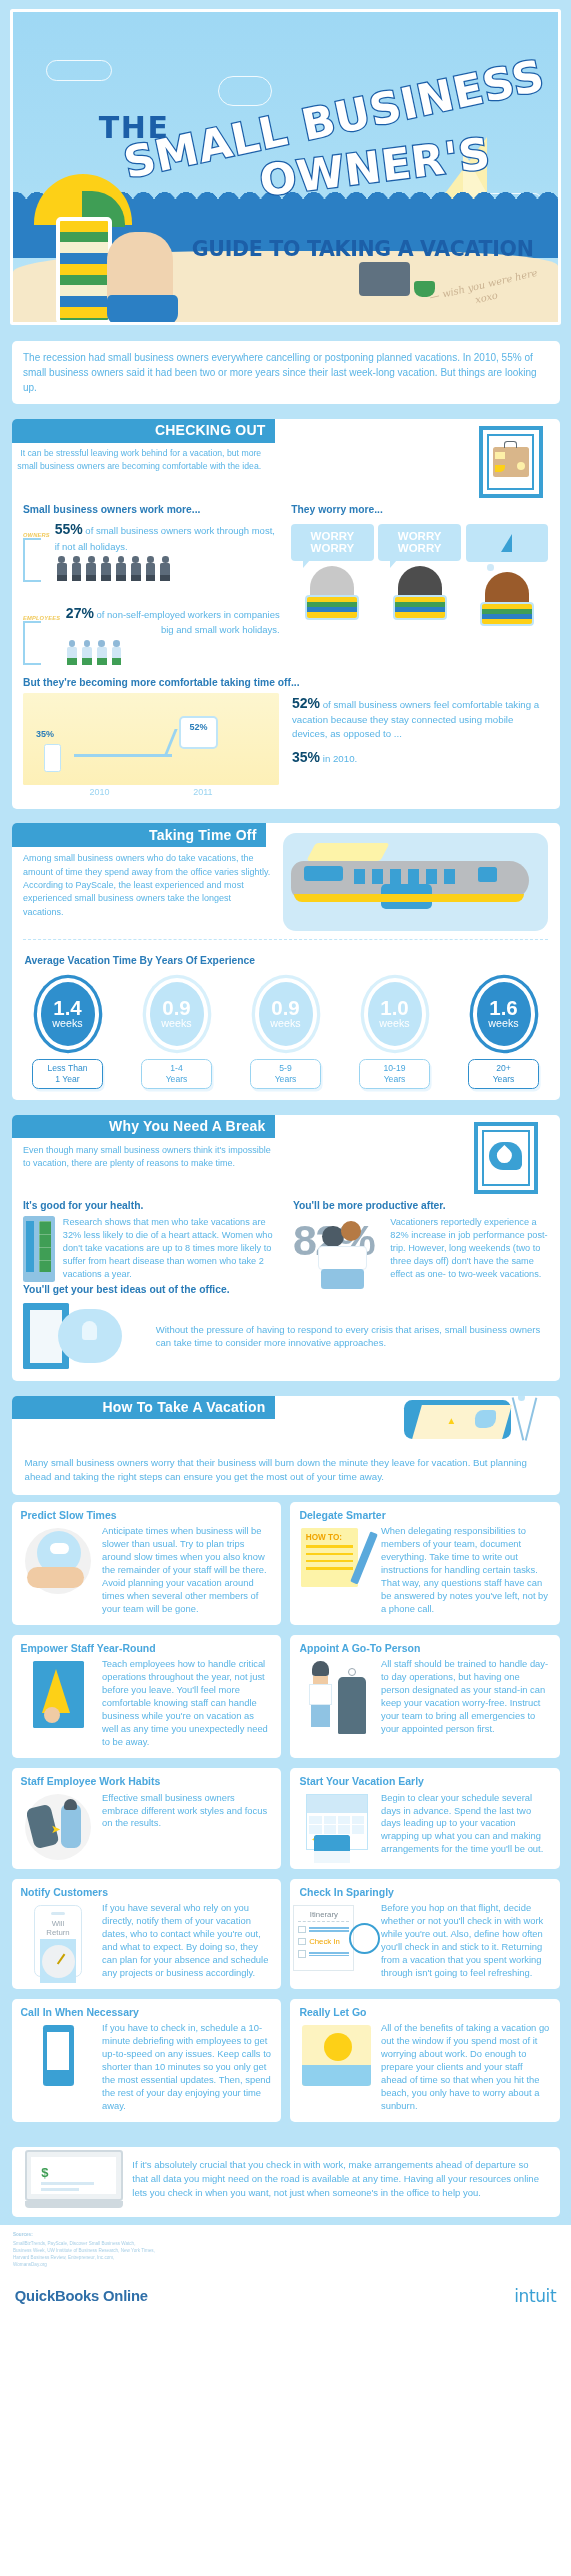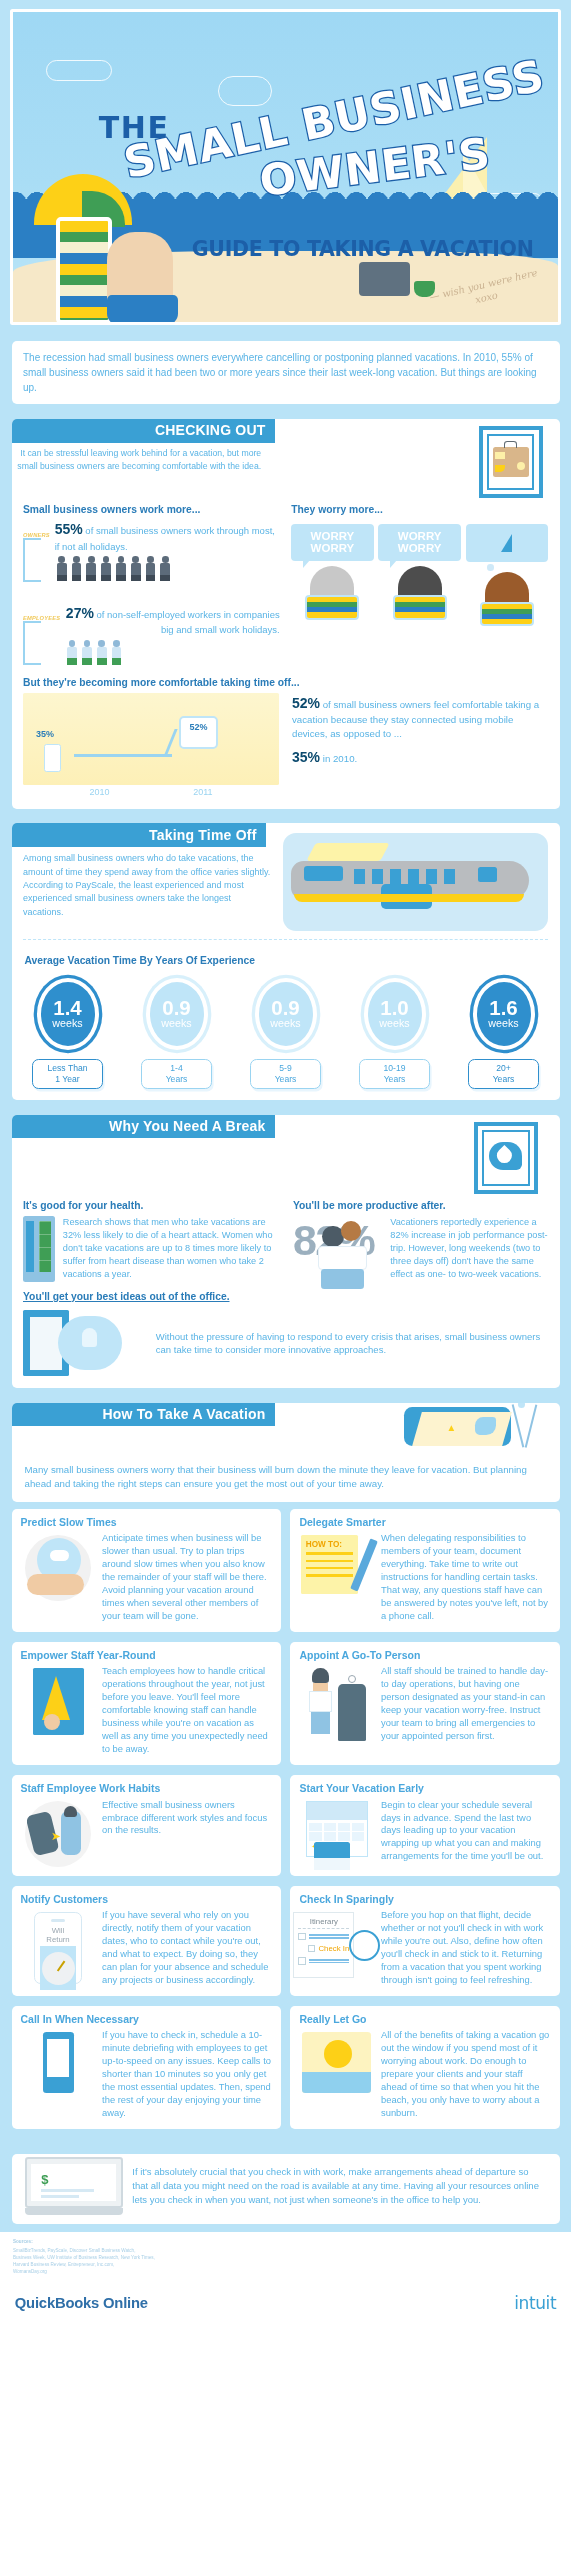--- a/index.html
+++ b/index.html
@@ -240,21 +240,21 @@
   .brush:after{ content:""; position:absolute; left:0; top:16.4px; width:36px; height:11.5px; background:#eef7fc; }
 
   .phone2 { width:48px; height:72px; border:1.6px solid #d6e9f4; border-radius:6.6px; background:#ffffff; padding:4.9px; text-align:center; }
   .phone2 .nub { width:14.8px; height:2.5px; background:#d6e9f4; margin:1.6px auto 4.1px; border-radius:1.6px; }
   .phone2 .t { font-size:7.8px; color:#9aa7b1; }
   .phone2 .clock { width:33px; height:33px; border-radius:50%; background:#eef1f3; margin:3.3px auto 0; position:relative; }
   .phone2 .clock:after{ content:""; position:absolute; left:15.6px; top:6.6px; width:1.6px; height:11.5px; background:#c9a100; transform-origin: bottom; transform: rotate(35deg); }
 
   .itin { width:61px; height:66px; border:1.6px solid #dfe9ee; background:#ffffff; padding:4.1px; }
   .itin .ti { font-size:7.8px; color:#7f8c94; text-align:center; border-bottom:0.8px dashed #c8d6de; padding-bottom:2.5px; margin-bottom:3.3px; }
-  .itin .row { display:flex; gap:3.3px; align-items:center; margin-bottom:4.1px;justify-content:flex-end; }
+  .itin .row { display:flex; gap:3.3px; align-items:center; margin-bottom:4.1px; }
   .itin .box { width:7.4px; height:7.4px; border:0.8px solid #bfd4de; }
   .itin .lines { flex:1; height:4.9px; background: repeating-linear-gradient(#7fc0e8 0 1.6px, #ffffff 1.6px 3.3px); }
   .itin .ci { font-size:7.8px; color:#f0a500; }
   .alarm { width:31px; height:31px; border-radius:50%; border:2.5px solid #3aa0d4; position:relative; margin-left:-4.9px; margin-top:18px; }
 
   .phone3 { width:31px; height:61px; background:#3aa0d4; border-radius:3.3px; position:relative; }
   .phone3:after { content:""; position:absolute; left:4.1px; top:6.6px; right:4.1px; height:38px; background:#ffffff; }
   .sunsea { width:69px; height:61px; background:#fdf3c0; border-radius:3.3px; position:relative; overflow:hidden; }
   .sunsea .sun { position:absolute; left:21.3px; top:8.2px; width:28px; height:28px; background:#fdd017; border-radius:50%; }
   .sunsea .water { position:absolute; left:0; right:0; bottom:0; height:21.3px; background:#8fd0ee; }
@@ -586,20 +586,21 @@
       </div>
       <div style="height:11.5px;"></div>
     </div>
   </div>
 
   <div class="band">
     <div class="card">
       <div style="display:flex; align-items:flex-start;gap:36px;">
         <div style="flex:1;">
           <div class="sec-head">Why You Need A Break</div>
+          <div style="padding:5.7px 11.5px 0 11.5px; font-size:9px; line-height:1.48; max-width:271px;">Even though many small business owners think it's impossible to vacation, there are plenty of reasons to make time.</div>
         </div>
         <div style="width:107px; display:flex; justify-content:center; padding-top:6.6px;">
           <div class="stamp">
             <div class="stamp-inner">
               <div style="position:relative; width:38px; height:38px;">
                 <div style="position:absolute;left:1.6px;top:3.3px;width:33px;height:28px;background:#3aa0d4;border-radius:16.4px 16.4px 6.6px 16.4px;"></div>
                 <div style="position:absolute;left:9.8px;top:9px;width:14.8px;height:14.8px;background:#ffffff;transform:rotate(45deg);border-radius:0 7.4px 7.4px 7.4px;"></div>
               </div>
             </div>
           </div>
@@ -631,21 +632,21 @@
                 <div style="position:absolute; left:24.6px; top:29.5px; width:49px; height:24.6px; background:#ffffff; border:0.8px solid #e2eef6; border-radius:4.1px;"></div>
                 <div style="position:absolute; left:28px; top:53px; width:43px; height:19.7px; background:#8fc3e3; border-radius:3.3px;"></div>
               </div>
               <p style="font-size:9.2px; line-height:1.4;">
                 <span>Vacationers reportedly experience a 82% increase in job performance post-trip. However, long weekends (two to three days off) don't have the same effect as one- to two-week vacations.</span>
               </p>
             </div>
           </div>
         </div>
 
-        <div class="label-head" style="margin-top:9px;text-decoration:underline;">You'll get your best ideas out of the office.</div>
+        <div class="label-head" style="margin-top:2px;">You'll get your best ideas out of the office.</div>
         <div style="display:flex; gap:9.8px; align-items:center; padding-top:3.3px;">
           <div style="display:flex; align-items:center; flex:0 0 123px;">
             <div class="window"></div>
             <div class="bulbcloud" style="margin-left:-11.5px;">
               <div class="bulb"></div>
             </div>
           </div>
           <p style="font-size:9.5px; line-height:1.45;">
             <span>Without the pressure of having to respond to every crisis that arises, small business owners can take time to consider more innovative approaches.</span>
           </p>

